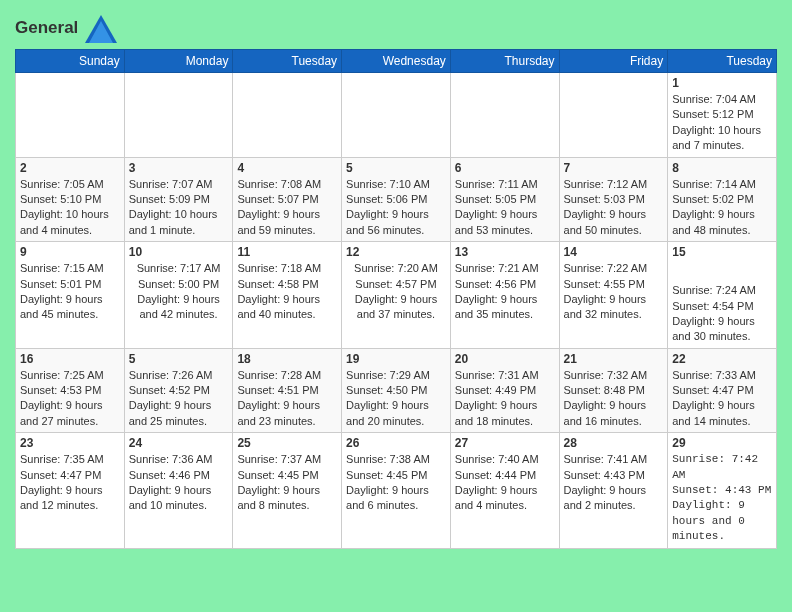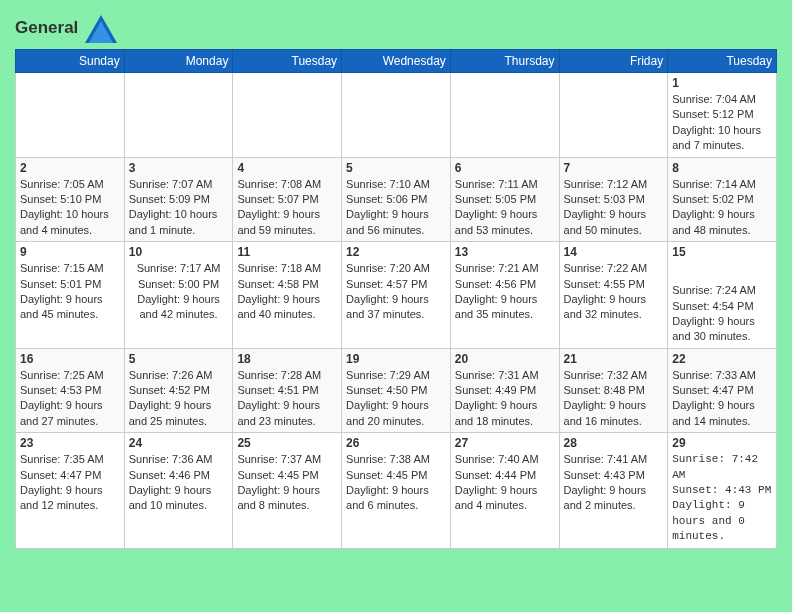--- a/index.html
+++ b/index.html
@@ -198,21 +198,21 @@
 Daylight: 9 hours and 42 minutes.</div>
           </td>
           <td>
             <div class="day-number">11</div>
             <div class="day-info" style="white-space: pre-line;">Sunrise: 7:18 AM
 Sunset: 4:58 PM
 Daylight: 9 hours and 40 minutes.</div>
           </td>
           <td>
             <div class="day-number">12</div>
-            <div class="day-info" style="white-space: pre-line;">Sunrise: 7:20 AM
+            <div class="day-info" style="white-space: pre-line; text-align: center;">Sunrise: 7:20 AM
 Sunset: 4:57 PM
 Daylight: 9 hours and 37 minutes.</div>
           </td>
           <td>
             <div class="day-number">13</div>
             <div class="day-info" style="white-space: pre-line;">Sunrise: 7:21 AM
 Sunset: 4:56 PM
 Daylight: 9 hours and 35 minutes.</div>
           </td>
           <td>

